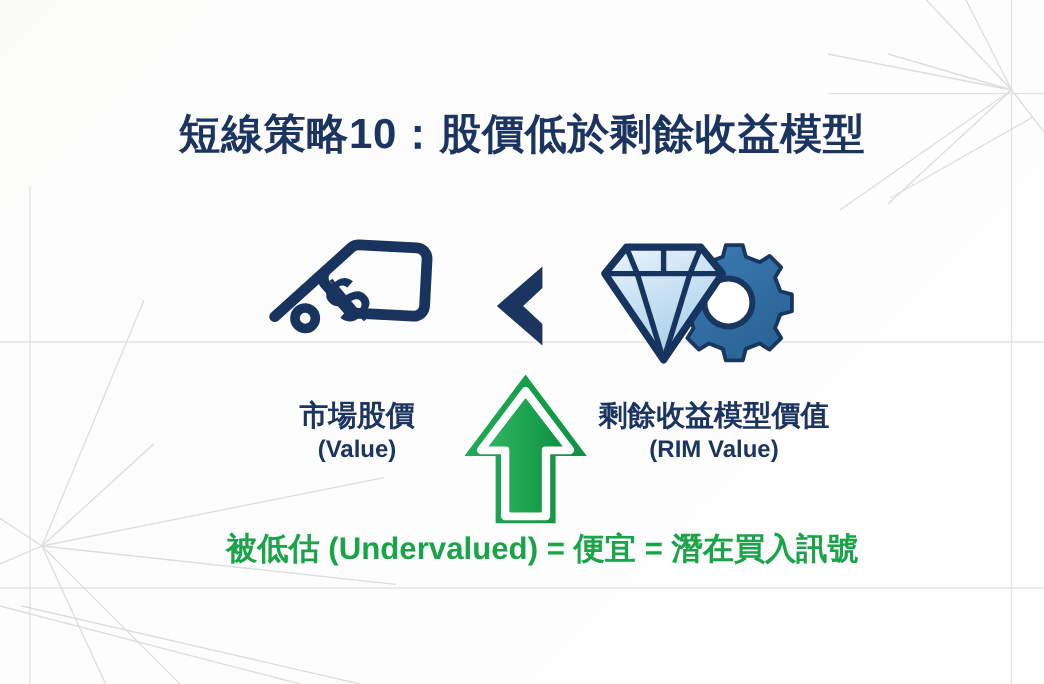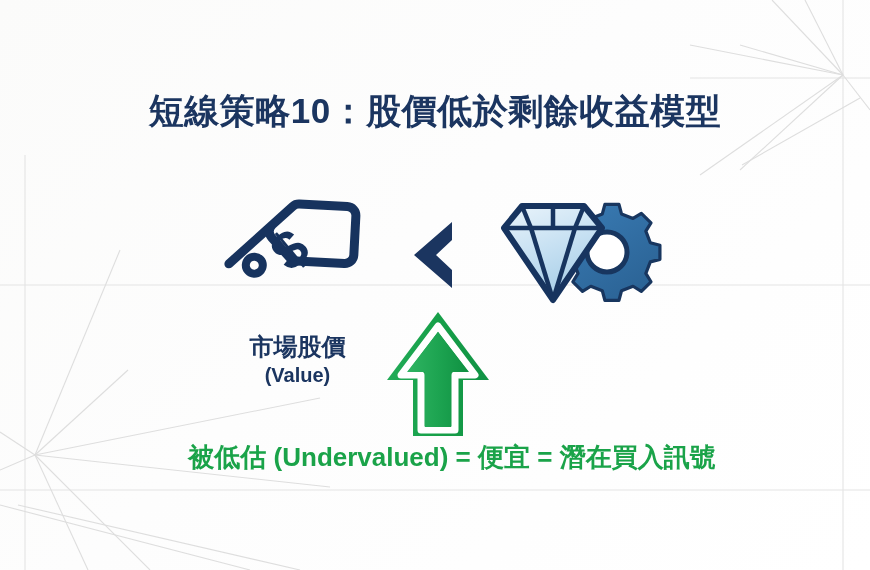--- a/index.html
+++ b/index.html
@@ -234,20 +234,24 @@
         </g>
       </svg>
     </div>
   </div>
 
   <div class="label-block label-left">
     <span class="label-cjk">市場股價</span>
     <span class="label-en">(Value)</span>
   </div>
 
+  <div class="label-block label-right">
+    <span class="label-cjk">剩餘收益模型價值</span>
+    <span class="label-en">(RIM Value)</span>
+  </div>
 
   <div class="arrow-wrap">
     <svg viewBox="0 0 110 130" width="110" height="130">
       <defs>
         <linearGradient id="gradArrowOuter" x1="0" y1="0" x2="1" y2="0">
           <stop offset="0%" stop-color="#22ab58"></stop>
           <stop offset="48%" stop-color="#17a049"></stop>
           <stop offset="100%" stop-color="#109244"></stop>
         </linearGradient>
         <linearGradient id="gradArrowInner" x1="0" y1="0" x2="1" y2="0">

